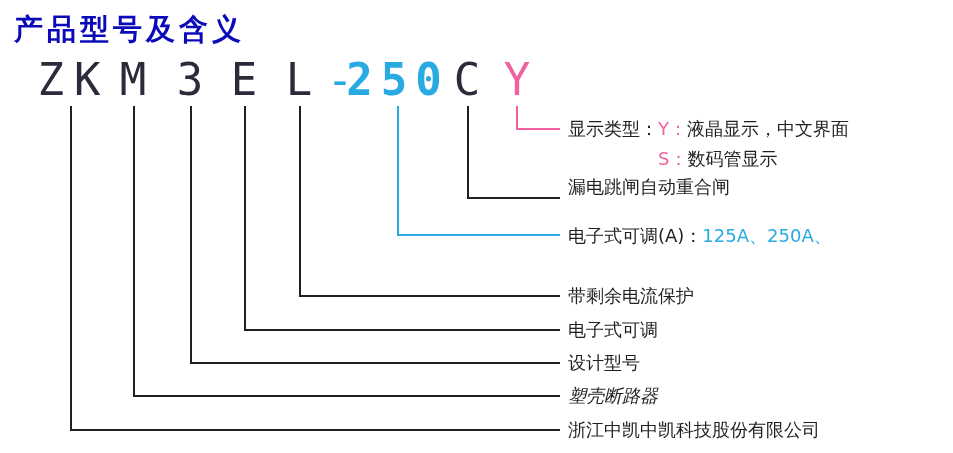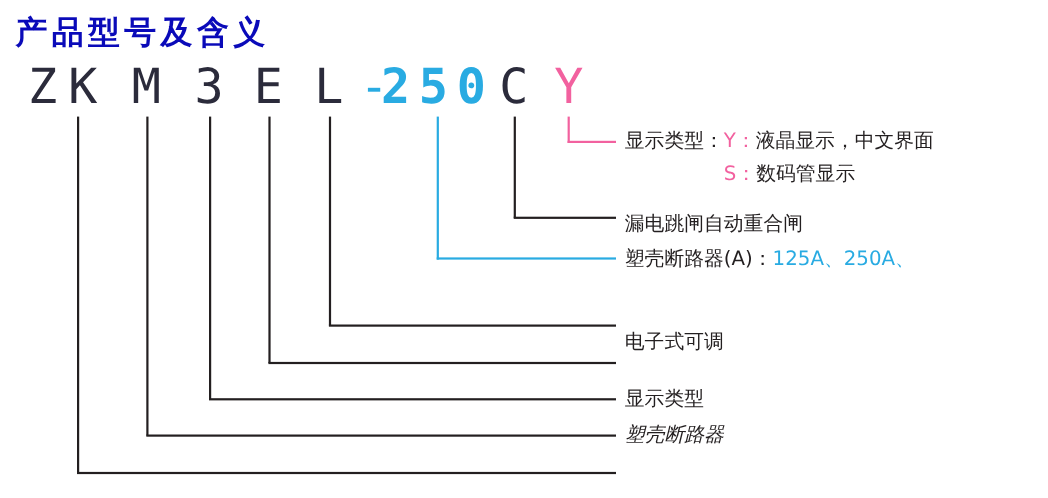--- a/index.html
+++ b/index.html
@@ -51,21 +51,21 @@
   .label .cyan-t { color: var(--c-cyan, #29abe2); }
 </style>
 </head>
 <body>
 
 <div class="canvas">
 
   <div class="title">产品型号及含义</div>
 
   <div>
-    <span class="seg" style="left:62px; letter-spacing:10px; margin-right:-10px;">ZK</span>
+    <span class="seg" style="left:74px; letter-spacing:10px; margin-right:-10px;">ZK</span>
     <span class="seg" style="left:133px;">M</span>
     <span class="seg" style="left:190px;">3</span>
     <span class="seg" style="left:244px;">E</span>
     <span class="seg" style="left:299px;">L</span>
     <span class="seg cyan" style="left:340px;">-</span>
     <span class="seg cyan" style="left:398px; letter-spacing:8px; margin-right:-8px;font-weight:bold;">250</span>
     <span class="seg" style="left:467px;">C</span>
     <span class="seg pink" style="left:517px;">Y</span>
   </div>
 
@@ -93,23 +93,25 @@
   <div class="line-v" style="left:70px; top:106px; height:324px;"></div>
   <div class="line-h" style="left:70px; top:429px; width:490px;"></div>
 
   <div class="label" style="left:658px; top:150px;">
     <span class="pink-t">S：</span><span>数码管显示</span>
   </div>
   <div class="label" style="top:120px;">
     <span>显示类型：</span><span class="pink-t">Y：</span><span>液晶显示，中文界面</span>
   </div>
 
-  <div class="label" style="top:195px;">漏电跳闸自动重合闸</div>
+  <div class="label" style="top:179px;font-family:Liberation Mono, monospace;">漏电跳闸自动重合闸</div>
 
   <div class="label" style="top:227px;">
-    <span>塑壳断路器(A)：</span><span class="cyan-t">125A、250A、</span>
+    <span>电子式可调(A)：</span><span class="cyan-t">125A、250A、</span>
   </div>
 
-  <div class="label" style="top:302px;">电子式可调</div>
-  <div class="label" style="top:354px;">显示类型</div>
+  <div class="label" style="top:287px;">带剩余电流保护</div>
+  <div class="label" style="top:321px;">电子式可调</div>
+  <div class="label" style="top:354px;">设计型号</div>
   <div class="label" style="top:387px;font-style:italic;">塑壳断路器</div>
+  <div class="label" style="top:421px;">浙江中凯中凯科技股份有限公司</div>
 
 </div>
 
 </body></html>

